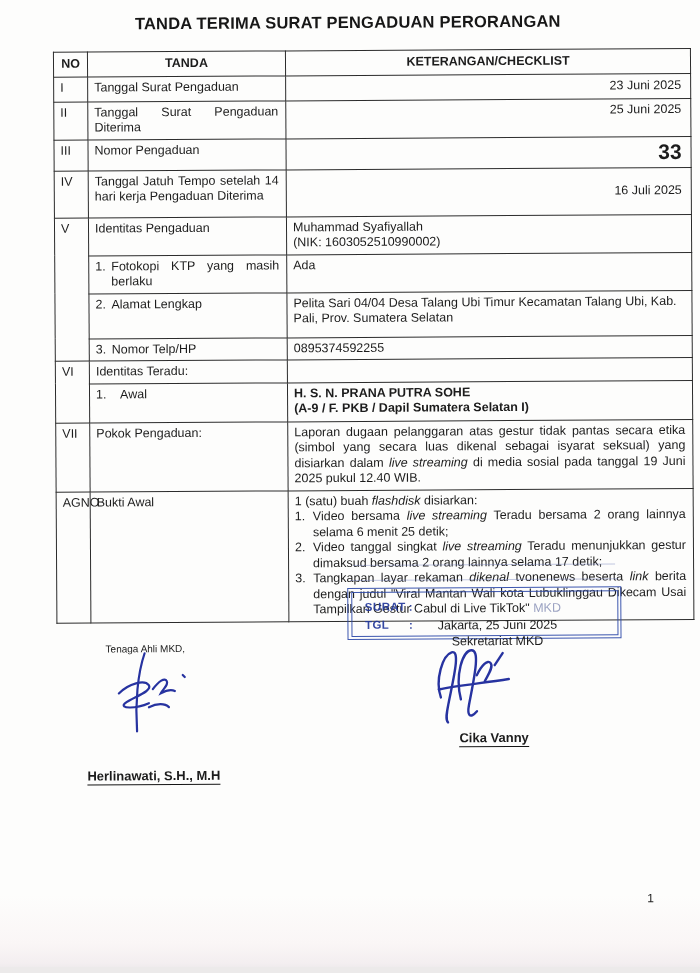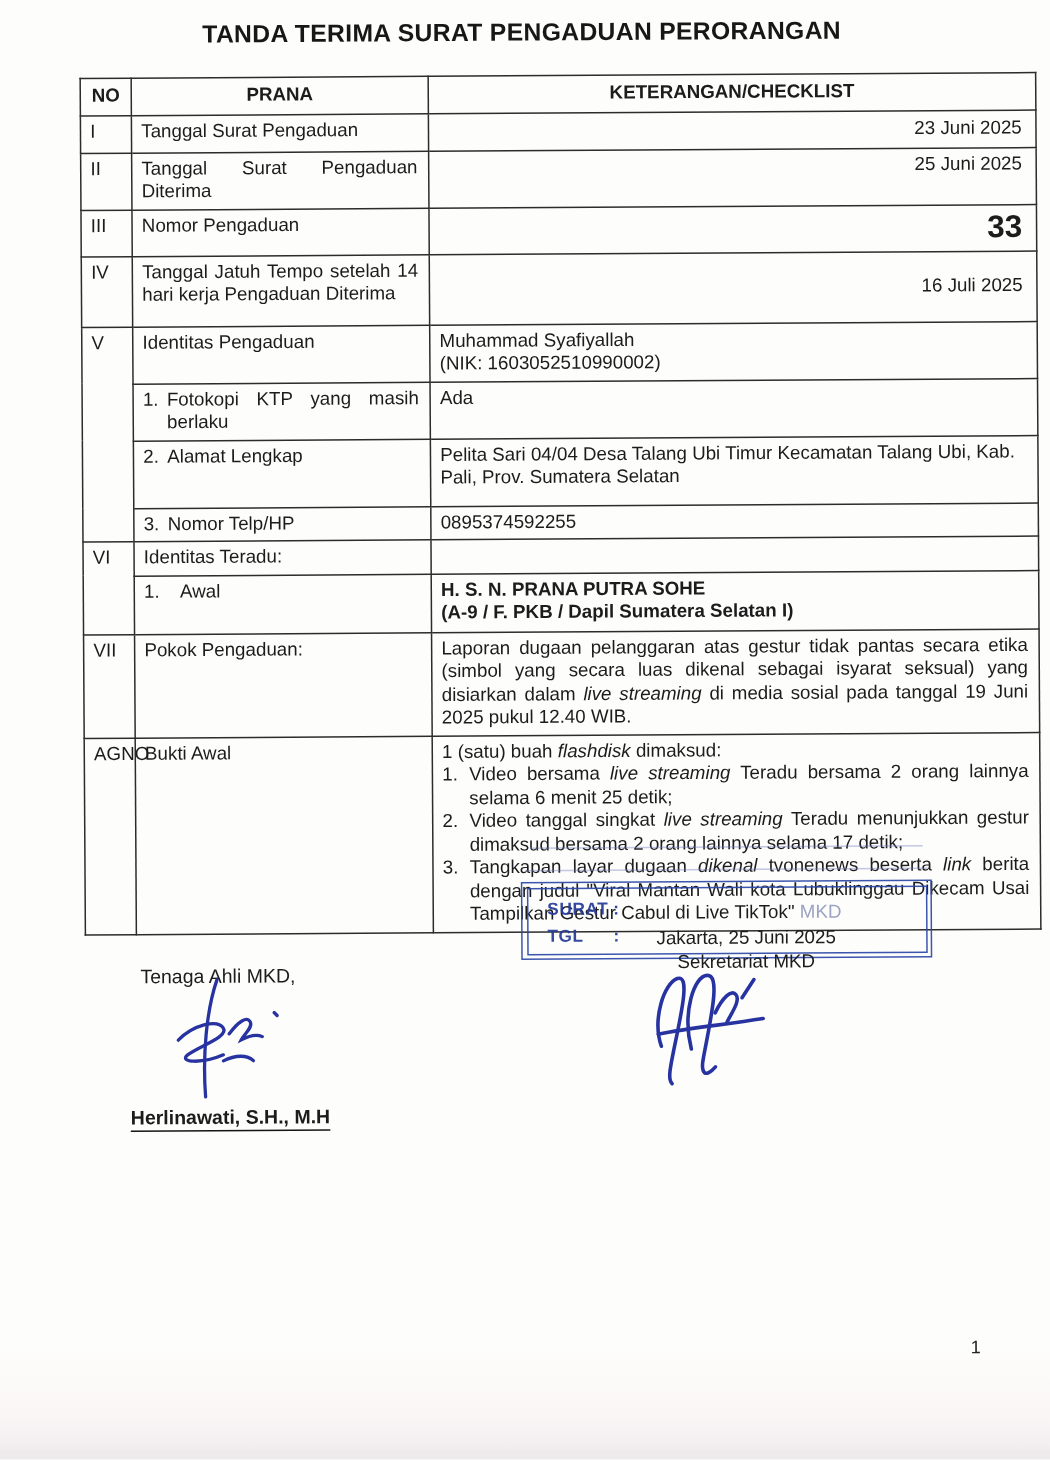--- a/index.html
+++ b/index.html
@@ -39,23 +39,23 @@
   .ghost-line{position:absolute;height:0;border-top:1.4px solid rgba(112,126,189,.42);}
   
   .stamp{position:absolute;left:346px;top:588px;width:272px;height:50px;border:1.7px solid #2c48a8;opacity:.92;}
   .stamp .inner{position:absolute;inset:2.5px;border:1.4px solid #2c48a8;}
   .stamp .row{display:flex;font-weight:bold;font-size:11.5px;color:#23399b;letter-spacing:.4px;}
   .stamp .row.r1{margin:8px 0 0 13px;}
   .stamp .row.r2{margin:6px 0 0 13px;}
   .stamp .lab{flex:0 0 44px;}
   .signoff-right-date{position:absolute;left:405px;top:619px;width:182px;text-align:center;font-size:12.5px;z-index:3;}
   .signoff-right-org{position:absolute;left:405px;top:635px;width:182px;text-align:center;font-size:12.5px;z-index:3;}
-  .role-left{position:absolute;left:92px;top:642px;font-size:13px;}
+  .role-left{position:absolute;left:104px;top:642px;font-size:10px;}
   .name{font-weight:bold;font-size:13px;border-bottom:1.6px solid #151515;padding-bottom:1px;display:inline-block;}
-  .name-left{position:absolute;left:85px;top:735px;text-align:center;}
+  .name-left{position:absolute;left:85px;top:765px;text-align:center;}
   .name-right{position:absolute;left:421px;top:729px;width:142px;text-align:center;}
   .sig{position:absolute;}
   .sig-left{left:103px;top:650px;}
   .sig-right{left:423px;top:646px;}
   .page-num{position:absolute;left:644px;top:893px;font-size:12px;color:#222;}
   .scan-edge{position:absolute;left:0;bottom:0;width:700px;height:6px;background:#eceaea;}
 </style>
 </head>
 <body>
 
@@ -67,21 +67,21 @@
     <div class="tbl-wrap">
       <table>
         <colgroup>
             <col class="c-no">
             <col class="c-ur">
             <col class="c-ket">
           </colgroup>
         <tbody>
             <tr style="height:23px">
           <th>NO</th>
-          <th>PRANA</th>
+          <th>TANDA</th>
           <th>KETERANGAN/CHECKLIST</th>
         </tr>
         <tr style="height:25px">
           <td class="no">I</td>
           <td>Tanggal Surat Pengaduan</td>
           <td class="val">23 Juni 2025</td>
         </tr>
         <tr style="height:31px">
           <td class="no">II</td>
           <td class="just">Tanggal Surat Pengaduan Diterima</td>
@@ -156,33 +156,33 @@
             <div class="just">
               <span>Laporan dugaan pelanggaran atas gestur tidak pantas secara etika (simbol yang secara luas dikenal sebagai isyarat seksual) yang disiarkan dalam </span><span class="it">live streaming</span><span> di media sosial pada tanggal 19 Juni 2025 pukul 12.40 WIB.</span>
             </div>
           </td>
         </tr>
         <tr style="height:118px">
           <td class="no">AGNO</td>
           <td>Bukti Awal</td>
           <td>
             <div>
-              <span>1 (satu) buah </span><span class="it">flashdisk</span><span> dimaksud:</span>
+              <span>1 (satu) buah </span><span class="it">flashdisk</span><span> disiarkan:</span>
             </div>
             <div class="ev">
               <span class="num">1.</span>
               <span class="txt"><span>Video bersama </span><span class="it">live streaming</span><span> Teradu bersama 2 orang lainnya selama 6 menit 25 detik;</span></span>
             </div>
             <div class="ev">
               <span class="num">2.</span>
               <span class="txt"><span>Video tanggal singkat </span><span class="it">live streaming</span><span> Teradu menunjukkan gestur dimaksud bersama 2 orang lainnya selama 17 detik;</span></span>
             </div>
             <div class="ev">
               <span class="num">3.</span>
-              <span class="txt"><span>Tangkapan layar dugaan </span><span class="it">dikenal</span><span> tvonenews beserta </span><span class="it">link</span><span> berita dengan judul "Viral Mantan Wali kota Lubuklinggau Dikecam Usai Tampilkan Gestur Cabul di Live TikTok"</span> <span class="ghost">MKD</span></span>
+              <span class="txt"><span>Tangkapan layar rekaman </span><span class="it">dikenal</span><span> tvonenews beserta </span><span class="it">link</span><span> berita dengan judul "Viral Mantan Wali kota Lubuklinggau Dikecam Usai Tampilkan Gestur Cabul di Live TikTok"</span> <span class="ghost">MKD</span></span>
             </div>
           </td>
         </tr>
       </tbody>
         </table>
     </div>
 
     <div class="ghost-line" style="left:352px;top:565px;width:262px;"></div>
     <div class="ghost-line" style="left:349px;top:580px;width:268px;"></div>
 
@@ -203,20 +203,21 @@
     <div class="signoff-right-org">Sekretariat MKD</div>
     <svg class="sig sig-right" width="110" height="88" viewBox="0 0 110 88">
       <g fill="none" stroke="#2733a0" stroke-width="2.4" stroke-linecap="round">
         <path d="M16,52 C10,34 18,10 27,7 C36,4 29,32 24,56 C22,66 20,74 23,77"></path>
         <path d="M36,54 C30,30 38,5 47,5 C56,5 49,34 44,60 C42,70 45,74 52,66"></path>
         <path d="M52,30 C57,20 63,14 66,18 C69,22 63,30 60,36"></path>
         <path d="M70,20 L78,8"></path>
         <path d="M14,44 C34,40 58,38 84,34"></path>
       </g>
     </svg>
+    <div class="name-right"><span class="name">Cika Vanny</span></div>
 
     <div class="role-left">Tenaga Ahli MKD,</div>
     <svg class="sig sig-left" width="100" height="84" viewBox="0 0 100 84">
       <g fill="none" stroke="#2733a0" stroke-width="2.2" stroke-linecap="round">
         <path d="M40,2 C33,22 30,52 32,80"></path>
         <path d="M14,42 C24,32 40,28 44,34 C48,40 28,46 20,52 C14,57 30,58 44,52"></path>
         <path d="M48,38 C54,30 60,26 62,30 C64,34 58,38 56,42 C60,40 66,38 70,40"></path>
         <path d="M78,24 L80,26"></path>
         <path d="M44,56 C52,52 60,52 64,56"></path>
       </g>

